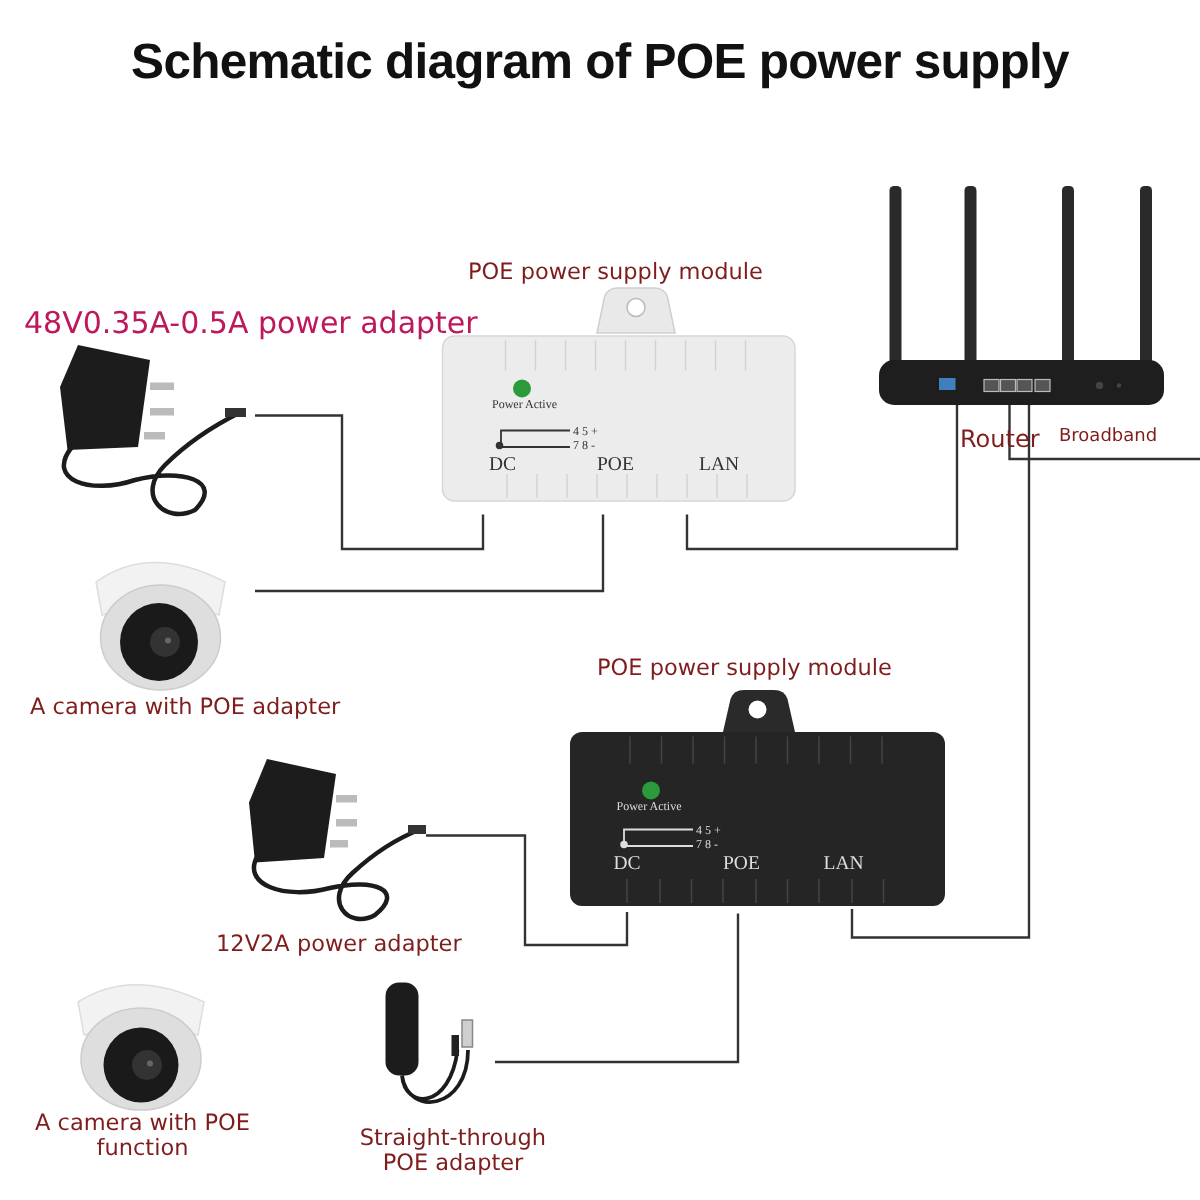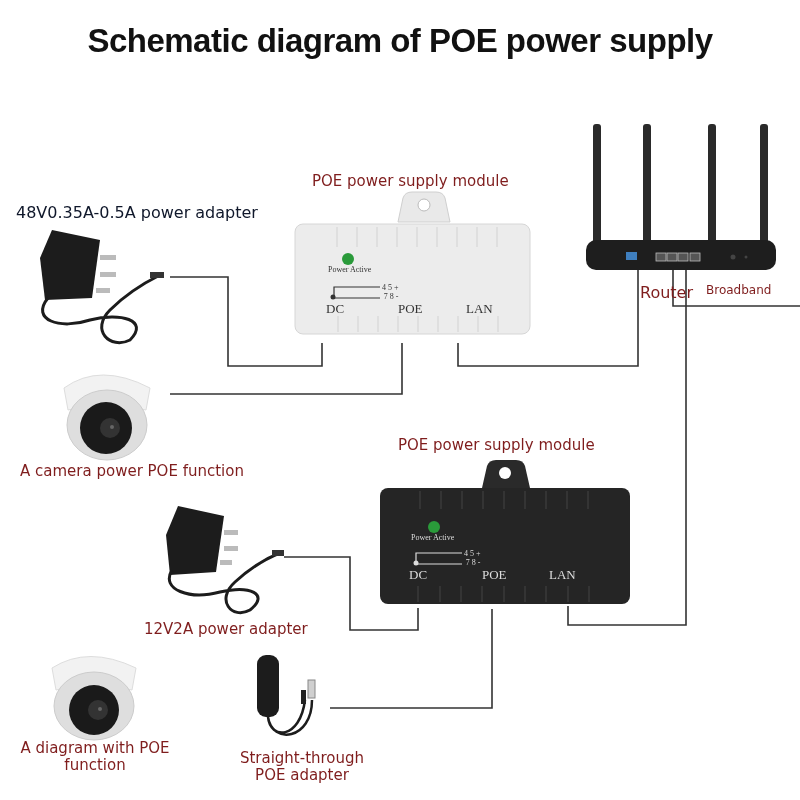--- a/index.html
+++ b/index.html
@@ -1,21 +1,21 @@
 <!DOCTYPE html>
 <html><head>
 <meta charset="utf-8">
 <style>
   html,body{margin:0;padding:0;background:#fff;}
   #stage{position:relative;width:800px;height:800px;overflow:hidden;background:#fff;font-family:"DejaVu Sans",sans-serif;}
   .title{position:absolute;left:0;top:24px;width:800px;text-align:center;font-family:"Liberation Sans",sans-serif;font-weight:bold;font-size:33px;line-height:34px;color:#111;letter-spacing:-0.5px;}
   .lbl{position:absolute;font-family:"DejaVu Sans",sans-serif;font-size:15px;color:#7f1d1d;white-space:nowrap;}
   .lbl.center{text-align:center;}
   svg{position:absolute;left:0;top:0;}
-  .serif{font-family:"Liberation Serif",serif;text-align:right;}
+  .serif{font-family:"Liberation Serif",serif;}
 </style>
 </head>
 <body>
 
 <div id="stage">
 
   <div class="title">
     <div>Schematic diagram of POE power supply</div>
   </div>
 
@@ -69,38 +69,38 @@
       <rect x="667" y="253" width="10" height="8"></rect>
       <rect x="678" y="253" width="10" height="8"></rect>
       <rect x="690" y="253" width="10" height="8"></rect>
     </g>
     <circle cx="733" cy="257" r="2.5" fill="#444"></circle>
     <circle cx="746" cy="257" r="1.5" fill="#444"></circle>
   </svg>
   <div class="lbl" style="left:612px;top:283px;font-size:16px;margin-left:28px;">Router</div>
   <div class="lbl" style="left:706px;top:283px;font-size:12px;">Broadband</div>
 
-  <div class="lbl" style="left:16px;top:203px;font-size:16px;color:#0f172a;">48V0.35A-0.5A power adapter</div>
+  <div class="lbl" style="left:16px;top:203px;font-size:20px;color:#be185d;">48V0.35A-0.5A power adapter</div>
   <svg width="800" height="800">
     <path d="M40,258 L52,230 L100,240 L92,298 L45,300 Z" fill="#1c1c1c"></path>
     <rect x="100" y="255" width="16" height="5" fill="#bbb"></rect>
     <rect x="100" y="272" width="16" height="5" fill="#bbb"></rect>
     <rect x="96" y="288" width="14" height="5" fill="#bbb"></rect>
     <path d="M48,298 C30,320 60,330 90,320 C120,312 150,320 130,340 C110,350 90,330 110,310 C125,295 140,285 160,275" fill="none" stroke="#1c1c1c" stroke-width="3"></path>
     <rect x="150" y="272" width="14" height="6" fill="#333"></rect>
   </svg>
 
   <svg width="800" height="800">
     <path d="M64,388 Q100,362 150,388 L146,410 Q105,400 68,410 Z" fill="#f2f2f2" stroke="#ddd"></path>
     <ellipse cx="107" cy="425" rx="40" ry="35" fill="#dedede" stroke="#ccc"></ellipse>
     <circle cx="106" cy="428" r="26" fill="#1a1a1a"></circle>
     <circle cx="110" cy="428" r="10" fill="#333"></circle>
     <circle cx="112" cy="427" r="2" fill="#666"></circle>
   </svg>
-  <div class="lbl" style="left:20px;top:462px;font-size:15px;">A camera power POE function</div>
+  <div class="lbl" style="left:20px;top:462px;font-size:15px;">A camera with POE adapter</div>
 
   <div class="lbl" style="left:398px;top:436px;font-size:15px;">POE power supply module</div>
   <svg width="800" height="800">
     <path d="M482,488 L487,466 Q489,460 496,460 L516,460 Q523,460 525,466 L530,488 Z" fill="#2a2a2a"></path>
     <circle cx="505" cy="473" r="6" fill="#fff"></circle>
     <rect x="380" y="488" width="250" height="116" rx="8" fill="#252525"></rect>
     <g fill="none" stroke="#444">
       <path d="M420,491 v18 M441,491 v18 M462,491 v18 M483,491 v18 M504,491 v18 M525,491 v18 M546,491 v18 M567,491 v18 M588,491 v18"></path>
       <path d="M418,586 v16 M440,586 v16 M461,586 v16 M482,586 v16 M504,586 v16 M525,586 v16 M546,586 v16 M568,586 v16 M589,586 v16"></path>
     </g>
@@ -130,21 +130,21 @@
   <div class="lbl" style="left:144px;top:620px;font-size:15px;">12V2A power adapter</div>
 
   <svg width="800" height="800">
     <path d="M52,668 Q88,645 136,668 L132,690 Q92,680 56,690 Z" fill="#f2f2f2" stroke="#ddd"></path>
     <ellipse cx="94" cy="706" rx="40" ry="34" fill="#dedede" stroke="#ccc"></ellipse>
     <circle cx="94" cy="710" r="25" fill="#1a1a1a"></circle>
     <circle cx="98" cy="710" r="10" fill="#333"></circle>
     <circle cx="100" cy="709" r="2" fill="#666"></circle>
   </svg>
   <div class="lbl center" style="left:20px;top:740px;width:150px;font-size:15px;line-height:17px;">
-    <div>A diagram with POE</div>
+    <div>A camera with POE</div>
     <div>function</div>
   </div>
 
   <svg width="800" height="800">
     <rect x="257" y="655" width="22" height="62" rx="9" fill="#1c1c1c"></rect>
     <path d="M268,717 C270,740 300,740 305,700 M268,717 C272,745 312,740 312,700" fill="none" stroke="#1c1c1c" stroke-width="2.5"></path>
     <rect x="308" y="680" width="7" height="18" fill="#cfcfcf" stroke="#888"></rect>
     <rect x="301" y="690" width="5" height="14" fill="#222"></rect>
   </svg>
   <div class="lbl center" style="left:232px;top:750px;width:140px;font-size:15px;line-height:17px;">

